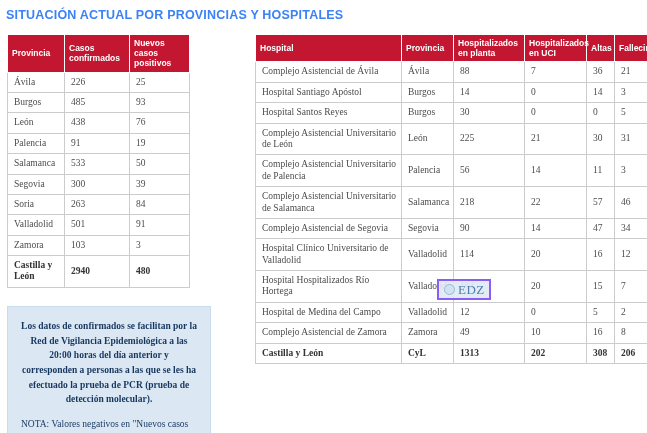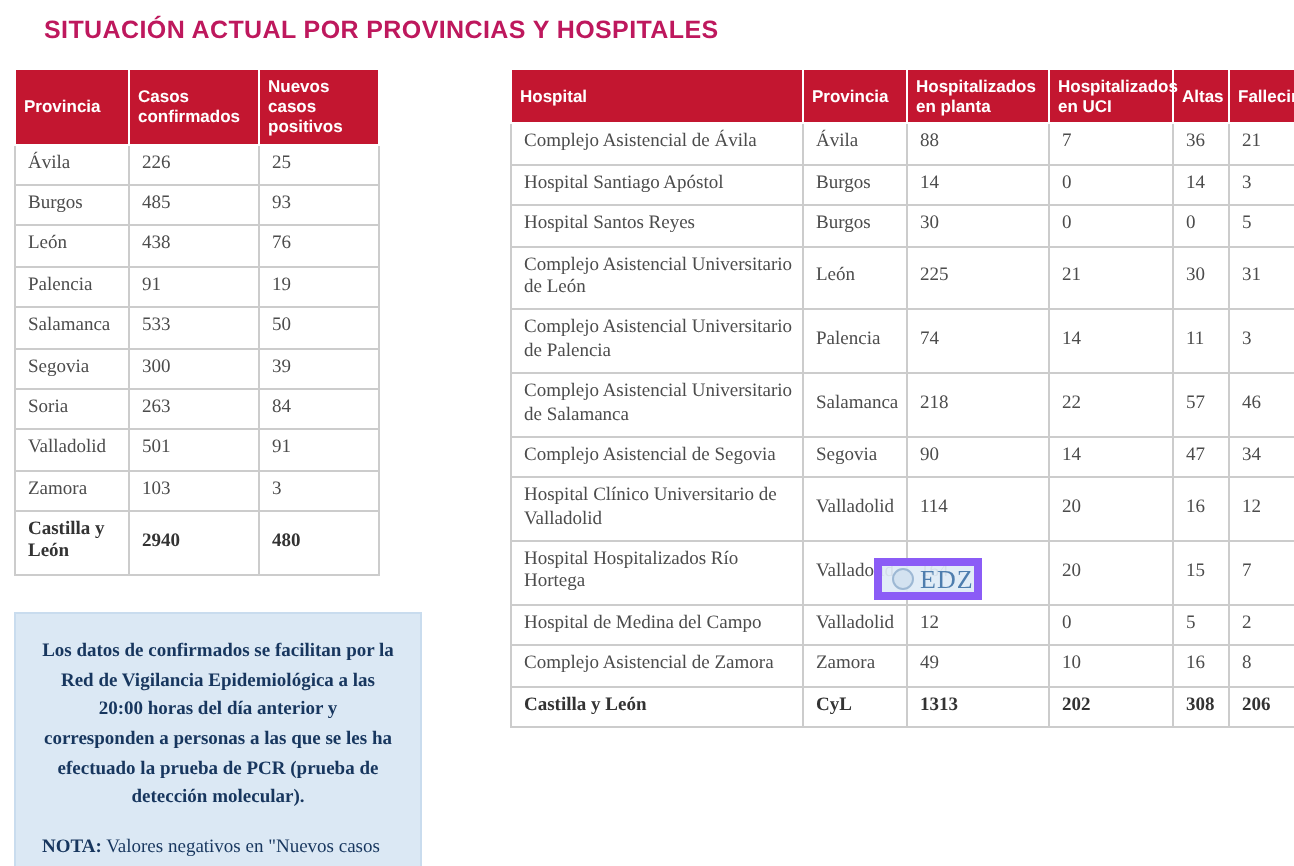--- a/index.html
+++ b/index.html
@@ -5,22 +5,22 @@
   * { box-sizing: border-box; }
   html, body { margin: 0; padding: 0; }
   body {
     width: 647px; height: 433px; overflow: hidden; position: relative;
     background: #ffffff;
     font-family: "Liberation Serif", "DejaVu Serif", serif;
   }
   .page { padding: 5px 5px 0 5px; }
   .page-title {
     font-family: "Liberation Sans", "DejaVu Sans", sans-serif;
-    font-size: 12.5px; font-weight: bold; color: #be185d;
-    letter-spacing: 0.2px; margin: 3px 0 12px 17px;
+    font-size: 12.5px; font-weight: bold; color: #3b82f6;
+    letter-spacing: 0.2px; margin: 3px 0 12px 1px;
   }
   .cols { display: flex; align-items: flex-start; }
   .left-col { width: 206px; margin-right: 12px; flex: none; }
   .right-col { width: 417px; flex: none; }
 
   table { border-collapse: collapse; table-layout: fixed; }
   .provinces-table { width: 182px; margin-left: 2px; }
   .hospitals-table { width: 417px; margin-left: 32px; }
   th {
     background: #c31630; color: #ffffff;
@@ -37,25 +37,25 @@
   }
   tr.total-row td { font-weight: bold; color: #333333; }
 
   .note-box {
     background: #dbe8f4; border: 1px solid #c9dcee; color: #17365e;
     font-size: 9.5px; line-height: 1.55;
   }
   .left-note { width: 204px; margin-top: 18px; margin-left: 2px; padding: 12px 13px; }
   .left-note .p1 { font-weight: bold; margin: 0 0 10px 0; text-align: center; }
   .left-note .p2 { margin: 0; }
-  .left-note .nota-label { font-weight: bold; }
+  .left-note .nota-label { font-weight: normal; }
 
   .watermark {
     position: absolute; left: 437px; top: 279px; width: 54px; height: 21px;
-    background: rgba(222, 234, 246, 0.92); border: 4px solid #8b5cf6;
+    background: rgba(222, 234, 246, 0.92); border: 2px solid #8b5cf6;
     display: flex; align-items: center; padding: 0 5px;
   }
   .watermark .circle {
     width: 11px; height: 11px; border-radius: 50%;
     background: #d3e2f0; border: 1px solid #9db8d4; margin-right: 3px; flex: none;
   }
   .watermark .edz-text {
     font-family: "Liberation Serif", serif; font-size: 13px;
     color: #4e7dae; letter-spacing: 0.5px;
   }
@@ -191,21 +191,21 @@
               <td>Complejo Asistencial Universitario de León</td>
               <td>León</td>
               <td>225</td>
               <td>21</td>
               <td>30</td>
               <td>31</td>
             </tr>
             <tr>
               <td>Complejo Asistencial Universitario de Palencia</td>
               <td>Palencia</td>
-              <td>74</td>
+              <td>56</td>
               <td>14</td>
               <td>11</td>
               <td>3</td>
             </tr>
             <tr>
               <td>Complejo Asistencial Universitario de Salamanca</td>
               <td>Salamanca</td>
               <td>218</td>
               <td>22</td>
               <td>57</td>

